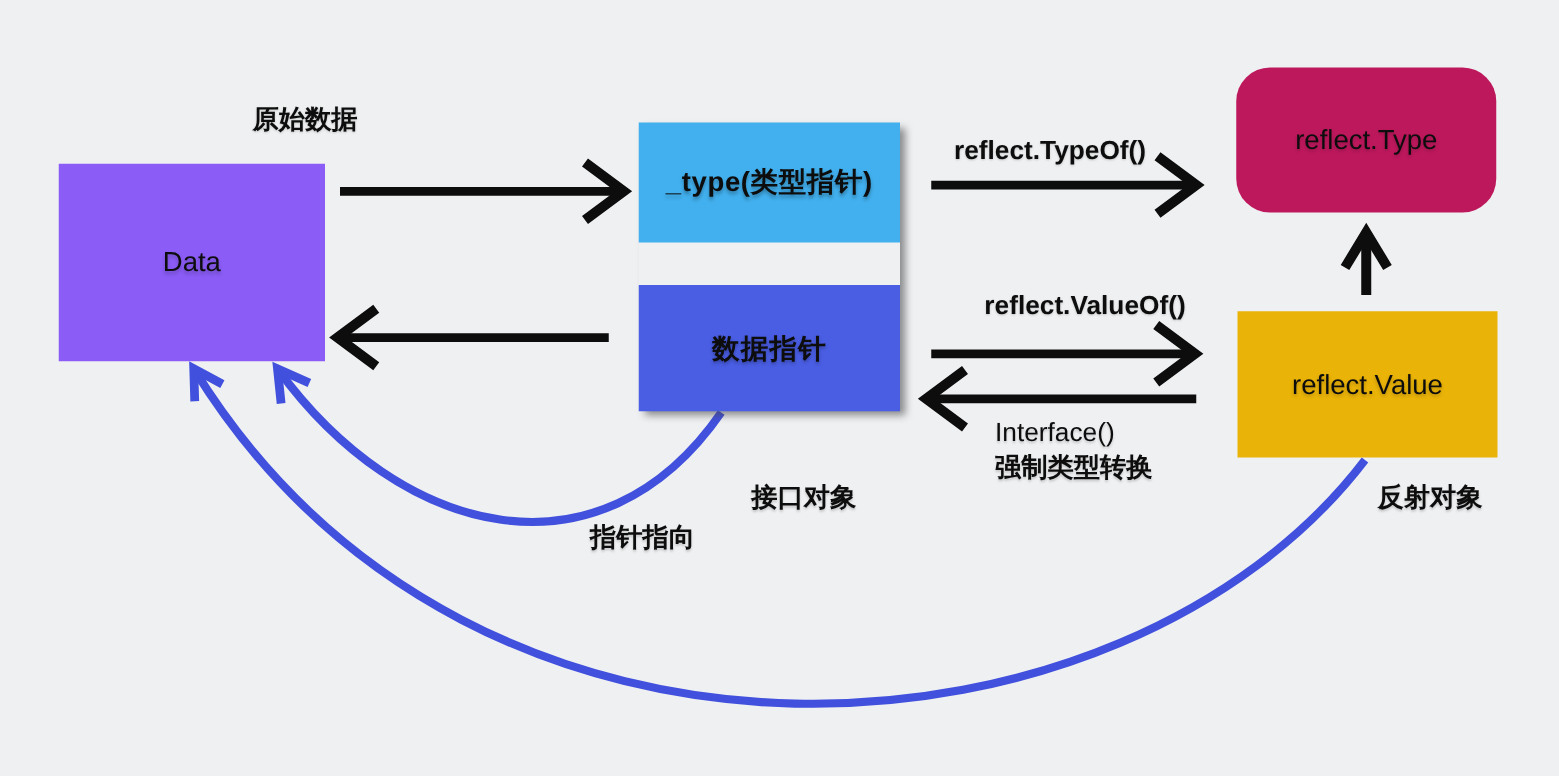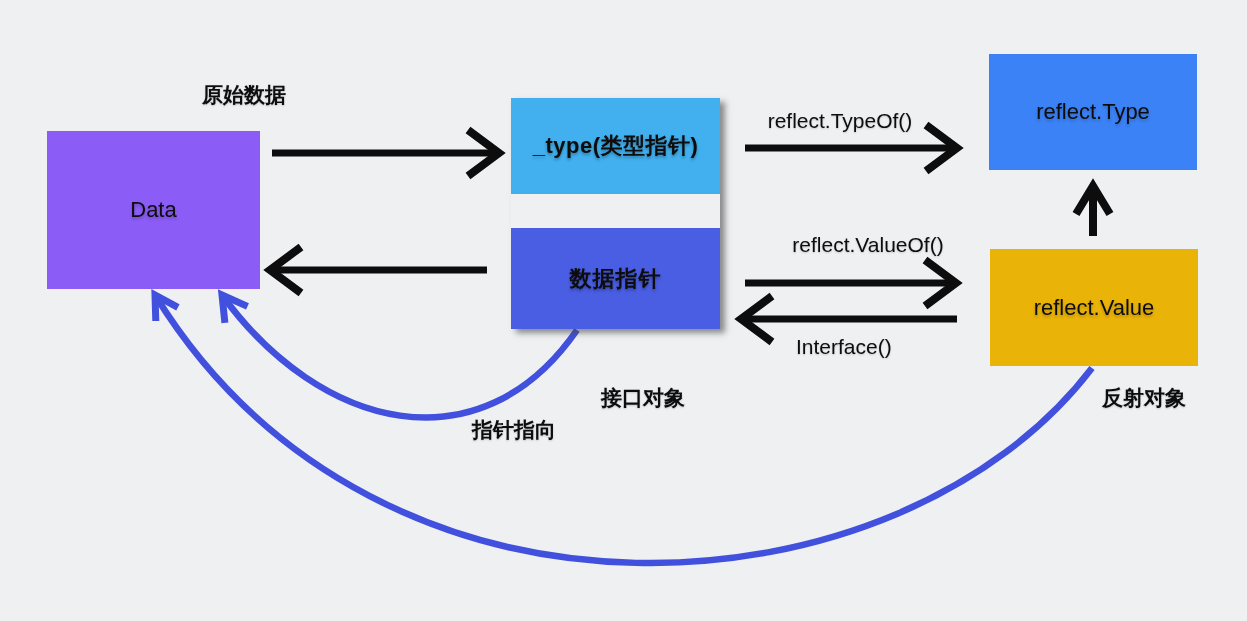--- a/index.html
+++ b/index.html
@@ -37,35 +37,36 @@
     text-shadow:0 2px 3px rgba(0,0,0,0.3);
   }
   .iface-bottom{
     height:118px;background:#4a5ee4;
     display:flex;align-items:center;justify-content:center;
     font-size:22px;font-weight:bold;letter-spacing:1px;
     text-shadow:0 2px 3px rgba(0,0,0,0.3);
   }
   .rtype-box{
     left:989px;top:54px;width:208px;height:116px;
-    background:#3b82f6;
+    background:#be185d;
+    border-radius:27px;
   }
   .rvalue-box{
     left:990px;top:249px;width:208px;height:117px;
     background:#eab308;
   }
   .label{
     position:absolute;
     white-space:nowrap;
     font-size:21px;
     transform:translateX(-50%);
     text-shadow:0 1px 2px rgba(0,0,0,0.18);
   }
   .label.cjk{font-weight:600;margin-left:48px;}
-  .label.code{font-weight:400;}
+  .label.code{font-weight:700;}
   .iface-return-label{
     position:absolute;left:796px;top:333px;
     font-size:21px;line-height:28px;
     text-shadow:0 1px 2px rgba(0,0,0,0.18);
   }
   .iface-return-label .l2{font-weight:600;}
   svg.arrows{position:absolute;left:0;top:0;pointer-events:none;}
 </style>
 </head>
 <body>
@@ -137,20 +138,21 @@
   </div>
 
   <div class="label cjk" style="left:196px;top:81px;">原始数据</div>
 
   <div class="label code" style="left:840px;top:109px;">reflect.TypeOf()</div>
 
   <div class="label code" style="left:868px;top:233px;">reflect.ValueOf()</div>
 
   <div class="iface-return-label">
     <div class="l1">Interface()</div>
+    <div class="l2">强制类型转换</div>
   </div>
 
   <div class="label cjk" style="left:595px;top:384px;">接口对象</div>
 
   <div class="label cjk" style="left:1096px;top:384px;">反射对象</div>
 
   <div class="label cjk" style="left:466px;top:416px;">指针指向</div>
 
 
 </div>

